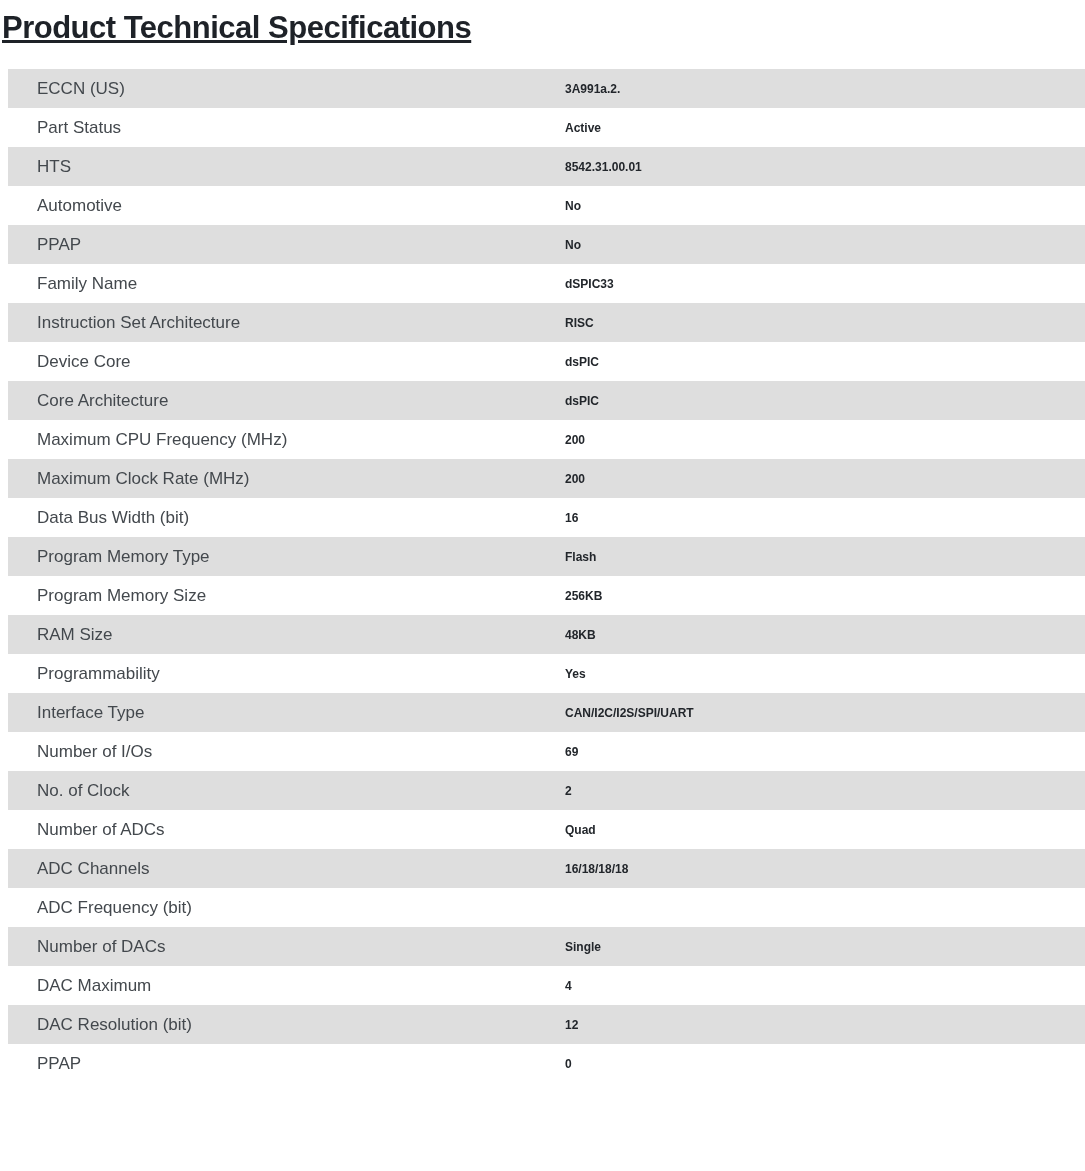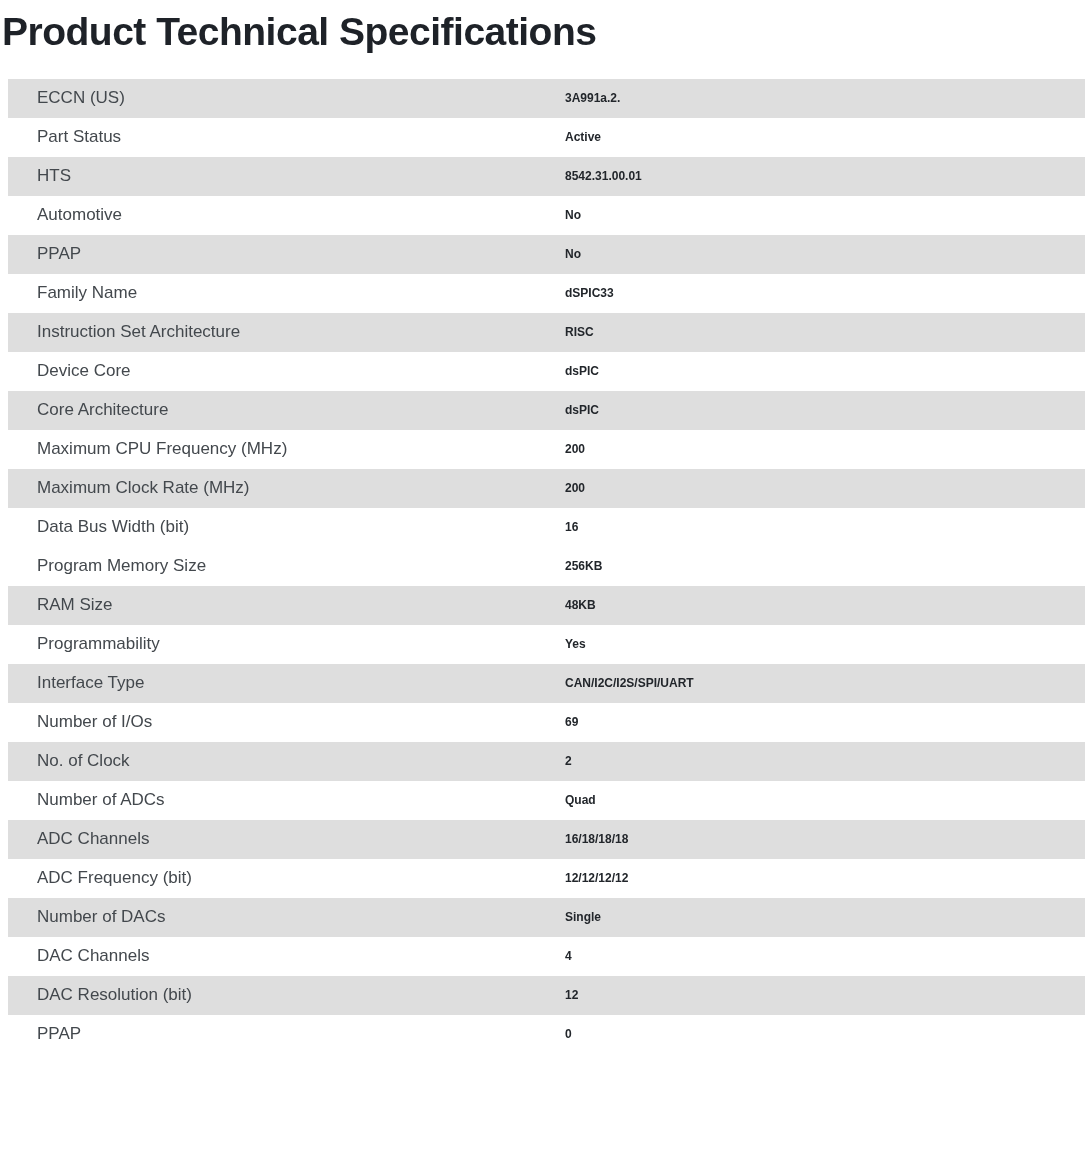--- a/index.html
+++ b/index.html
@@ -4,26 +4,27 @@
 <style>
   * { margin: 0; padding: 0; box-sizing: border-box; }
   html, body {
     width: 1085px;
     height: 1171px;
     overflow: hidden;
     background: #ffffff;
     font-family: "Liberation Sans", "DejaVu Sans", sans-serif;
   }
   .page-title {
-    font-size: 39px;
+    font-size: 31px;
     font-weight: 700;
     color: #1e2228;
     letter-spacing: -0.5px;
     padding: 9px 0 0 2px;
     line-height: 1.2;
+    text-decoration: underline;
   }
   .spec-table {
     margin-top: 23px;
     margin-left: 8px;
     width: 1077px;
   }
   .spec-row {
     display: flex;
     align-items: center;
     height: 39px;
@@ -110,20 +111,24 @@
     <div class="spec-row odd">
       <div class="spec-label">Maximum Clock Rate (MHz)</div>
       <div class="spec-value">200</div>
     </div>
 
     <div class="spec-row">
       <div class="spec-label">Data Bus Width (bit)</div>
       <div class="spec-value">16</div>
     </div>
 
+    <div class="spec-row odd">
+      <div class="spec-label">Program Memory Type</div>
+      <div class="spec-value">Flash</div>
+    </div>
 
     <div class="spec-row">
       <div class="spec-label">Program Memory Size</div>
       <div class="spec-value">256KB</div>
     </div>
 
     <div class="spec-row odd">
       <div class="spec-label">RAM Size</div>
       <div class="spec-value">48KB</div>
     </div>
@@ -153,30 +158,29 @@
       <div class="spec-value">Quad</div>
     </div>
 
     <div class="spec-row odd">
       <div class="spec-label">ADC Channels</div>
       <div class="spec-value">16/18/18/18</div>
     </div>
 
     <div class="spec-row">
       <div class="spec-label">ADC Frequency (bit)</div>
-      <div class="spec-value">12/12/12/12</div>
     </div>
 
     <div class="spec-row odd">
       <div class="spec-label">Number of DACs</div>
       <div class="spec-value">Single</div>
     </div>
 
     <div class="spec-row">
-      <div class="spec-label">DAC Channels</div>
+      <div class="spec-label">DAC Maximum</div>
       <div class="spec-value">4</div>
     </div>
 
     <div class="spec-row odd">
       <div class="spec-label">DAC Resolution (bit)</div>
       <div class="spec-value">12</div>
     </div>
 
     <div class="spec-row">
       <div class="spec-label">PPAP</div>

